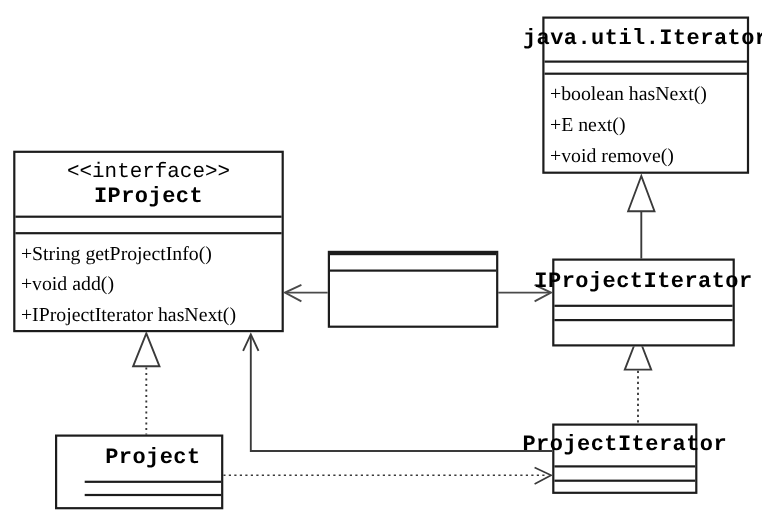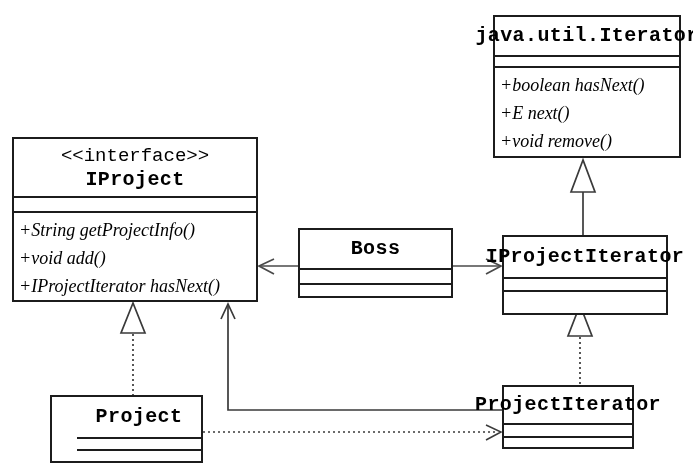--- a/index.html
+++ b/index.html
@@ -55,21 +55,20 @@
     border-top: 2px solid #1c1c1c;
   }
   .uml-methods {
     box-sizing: border-box;
     border-top: 2px solid #1c1c1c;
     flex: 1;
     font-size: 18px;
     line-height: 28px;
     padding: 3px 0 0 5px;
     white-space: nowrap;
-    font-style: italic;
   }
   .uml-bottom {
     box-sizing: border-box;
     border-top: 2px solid #1c1c1c;
     flex: 1;
   }
 </style>
 </head>
 <body>
 
@@ -130,21 +129,20 @@
     </div>
     <div class="uml-attrs" style="height:15px"></div>
     <div class="uml-methods">
       <div>+String getProjectInfo()</div>
       <div>+void add()</div>
       <div>+IProjectIterator hasNext()</div>
     </div>
   </div>
 
   <div class="uml-class" style="left:298px; top:228px; width:155px; height:70px;">
-    <div class="uml-title" style="height:38px">Boss</div>
     <div class="uml-attrs" style="height:15px"></div>
     <div class="uml-bottom"></div>
   </div>
 
   <div class="uml-class" style="left:502px; top:235px; width:166px; height:80px;">
     <div class="uml-title" style="height:40px">IProjectIterator</div>
     <div class="uml-attrs" style="height:13px"></div>
     <div class="uml-bottom"></div>
   </div>
 

